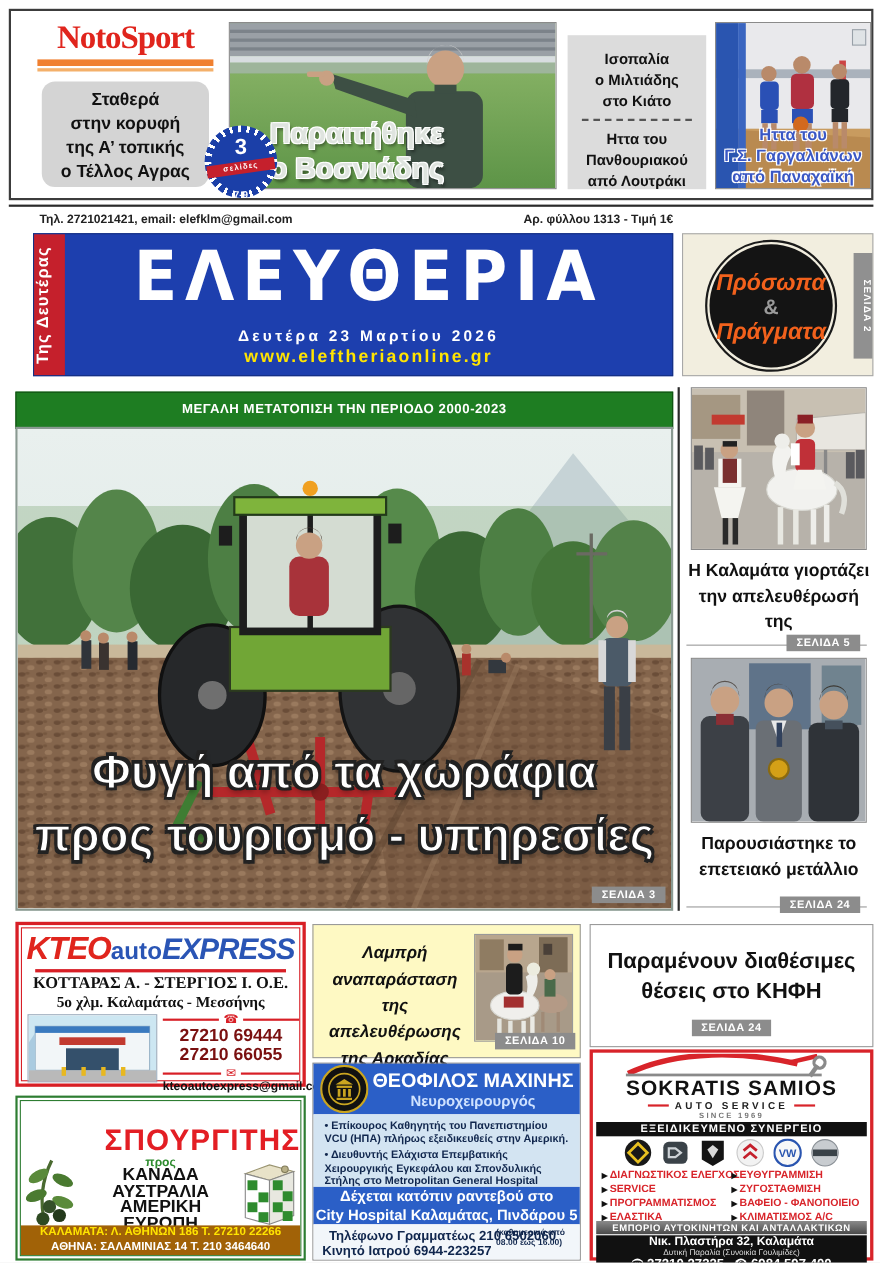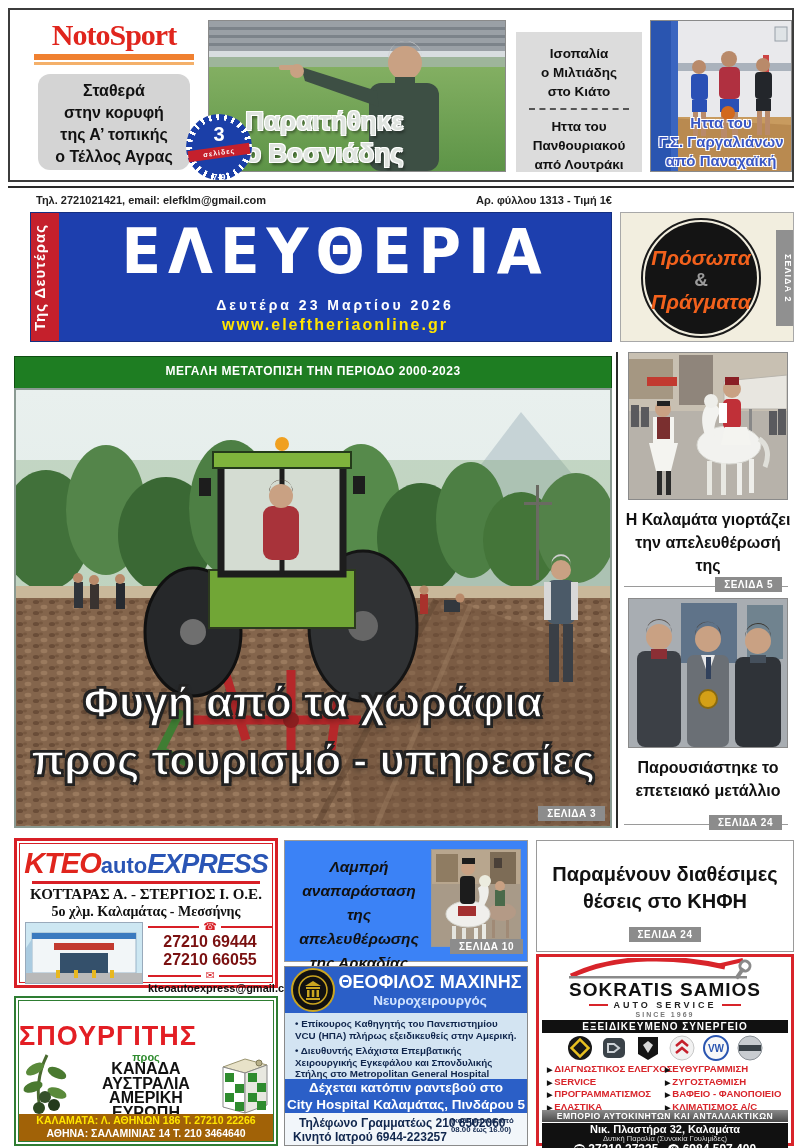--- a/index.html
+++ b/index.html
@@ -73,33 +73,33 @@
   .kteo-rule { position:absolute; left:12px; top:37px; width:228px; height:3px; background:#d81f26; }
   .kteo-owners { position:absolute; left:0; top:42px; width:100%; text-align:center; font-family:"Liberation Serif", serif; font-weight:bold; font-size:15px; color:#111; }
   .kteo-loc { position:absolute; left:0; top:60px; width:100%; text-align:center; font-family:"Liberation Serif", serif; font-weight:bold; font-size:14px; color:#111; }
   .kteo-photo { position:absolute; left:5px; top:78px; width:118px; height:62px; border:1px solid #9ab; overflow:hidden; }
   .kteo-right { position:absolute; left:128px; top:76px; width:124px; text-align:center; }
   .kteo-sep { display:flex; align-items:center; gap:4px; color:#d81f26; font-size:11px; }
   .kteo-sep::before, .kteo-sep::after { content:""; flex:1; border-top:2px solid #d81f26; }
   .kteo-phone { font-weight:900; font-size:16px; color:#7a1010; line-height:18px; }
   .kteo-mail { font-weight:900; font-size:11px; color:#111; }
 
-  .arkadia { left:284px; top:840px; width:244px; height:122px; border:1px solid #9a9a9a; background:#3b82f6; }
+  .arkadia { left:284px; top:840px; width:244px; height:122px; border:1px solid #9a9a9a; background:#fef9c3; }
   .arkadia-text { position:absolute; left:6px; top:14px; width:136px; text-align:center; font-style:italic; font-weight:bold; font-size:15.5px; line-height:24px; color:#111; }
   .arkadia-photo { position:absolute; left:146px; top:8px; width:90px; height:98px; border:1px solid #999; overflow:hidden; }
   .arkadia-badge { position:absolute; right:4px; top:98px; }
 
   .kifi { left:536px; top:840px; width:258px; height:112px; border:1px solid #9a9a9a; background:#fff; text-align:center; }
   .kifi-text { margin-top:20px; font-weight:bold; font-size:20px; line-height:27px; color:#111; }
   .kifi-badge { margin-top:12px; display:inline-block; }
 
   .spourgitis { left:14px; top:996px; width:264px; height:150px; border:2px solid #2e7d32; background:#fff; }
   .sp-inner { position:absolute; inset:2px; border:1px solid #2e7d32; overflow:hidden; }
   .sp-title { position:absolute; top:2px; width:100%; text-align:center; color:#2e8b2e; font-weight:900; font-size:18px; letter-spacing:.5px; }
-  .sp-name { position:absolute; top:20px; width:100%; text-align:left; color:#e31e24; font-weight:900; font-size:27px; letter-spacing:1px; text-shadow:1px 1px 0 #fff,-1px -1px 0 #fff; }
+  .sp-name { position:absolute; top:20px; width:100%; text-align:right; color:#e31e24; font-weight:900; font-size:27px; letter-spacing:1px; text-shadow:1px 1px 0 #fff,-1px -1px 0 #fff; }
   .sp-pros { position:absolute; top:50px; width:100%; text-align:center; color:#2e8b2e; font-weight:bold; font-size:11px; }
   .sp-dest { position:absolute; top:61px; width:100%; text-align:center; color:#111; font-weight:900; font-size:16px; line-height:14.5px; }
   .sp-kai-line { position:absolute; top:119px; width:100%; text-align:center; color:#111; font-weight:900; font-size:15.5px; }
   .sp-kai { color:#2e8b2e; font-size:11px; font-weight:900; }
   .sp-footer { position:absolute; left:0; bottom:0; width:100%; height:27px; background:#a16207; text-align:center; }
   .sp-addr1 { color:#ffe400; font-weight:bold; font-size:10.5px; line-height:13px; }
   .sp-addr2 { color:#fff; font-weight:bold; font-size:10.5px; line-height:13px; }
   .sp-olives { position:absolute; left:2px; top:52px; }
   .sp-tin { position:absolute; right:2px; top:52px; }
 

